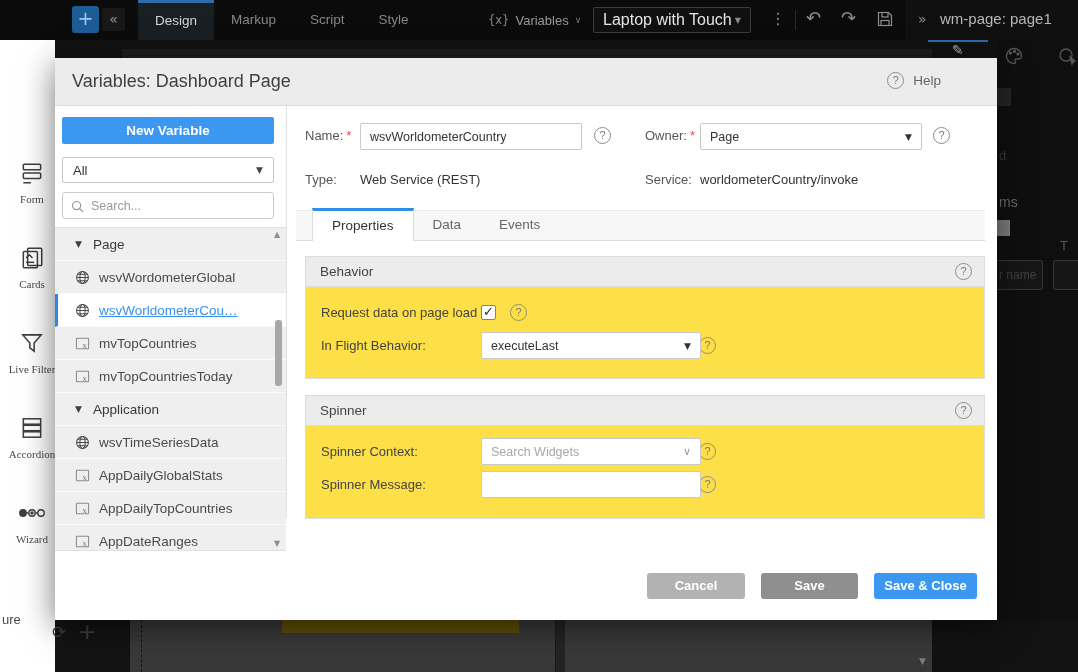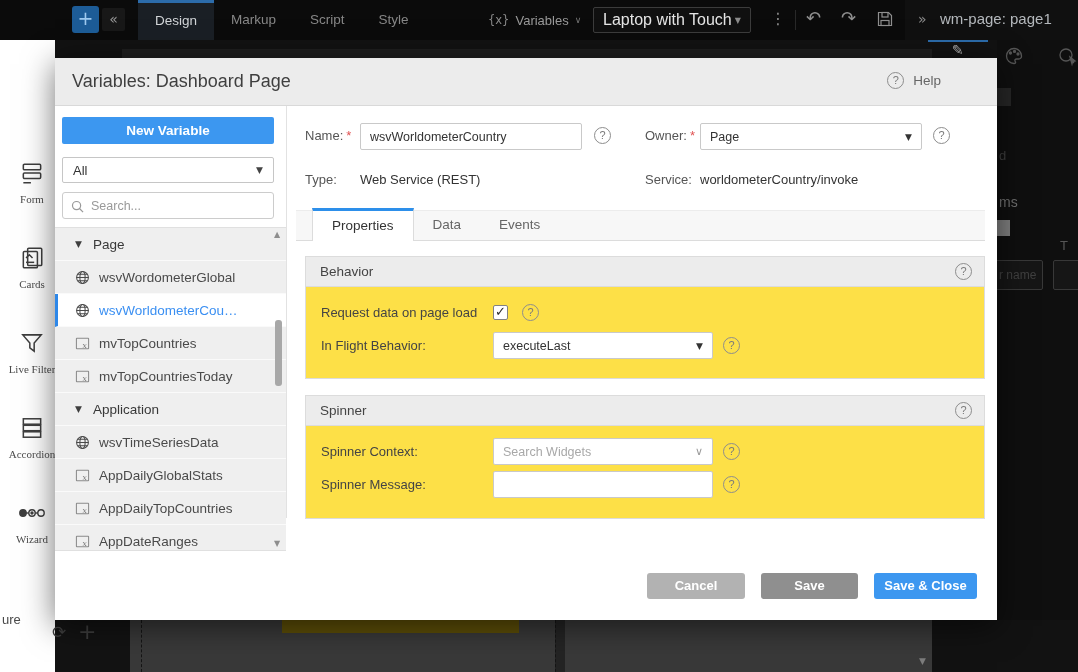--- a/index.html
+++ b/index.html
@@ -92,21 +92,21 @@
   .search-box svg{position:absolute;left:8px;top:7px;}
   .search-box input{position:absolute;left:26px;top:1px;width:180px;height:23px;border:none;outline:none;
     font-size:12.5px;color:#555;font-family:inherit;background:transparent;}
   .search-box input::placeholder{color:#9a9a9a;}
   .var-list{position:absolute;left:0;top:121px;width:231px;height:324px;border-top:1px solid #e0e0e0;
     border-bottom:1px solid #e0e0e0;overflow:hidden;background:#efefef;}
   .var-row{height:33px;display:flex;align-items:center;background:#efefef;border-bottom:1px solid #fafafa;
     padding-left:20px;gap:9px;font-size:13.5px;color:#4a4a4a;cursor:pointer;white-space:nowrap;}
   .var-row.group{color:#383838;gap:11px;}
   .var-row.group .gcaret{font-size:9px;color:#3e3e3e;}
-  .var-row.selected{background:#fff;border-left:3px solid #2d87e8;padding-left:17px;color:#3a8ff2;}
+  .var-row.selected{background:#fff;border-left:3px solid #2d87e8;padding-left:17px;color:#3a8ff2;text-decoration:underline;}
   .var-row .vicon{display:flex;flex:none;}
   .sbar{position:absolute;right:2px;top:122px;width:11px;height:322px;}
   .sbar .up{position:absolute;top:2px;left:1px;font-size:8px;color:#8e8e8e;}
   .sbar .down{position:absolute;bottom:2px;left:1px;font-size:8px;color:#8e8e8e;}
   .sbar .thumb{position:absolute;top:92px;left:2px;width:7px;height:66px;background:#a8a8a8;border-radius:3px;}
 
   
   .m-main{position:absolute;left:232px;top:48px;width:710px;height:514px;}
   .frm-label{position:absolute;font-size:13px;color:#555;}
   .req{color:#e05252;margin-left:3px;}
@@ -127,21 +127,21 @@
   .ptab.active{background:#fff;border:1px solid #dcdcdc;border-top:3px solid #2d8fea;border-bottom:none;
     line-height:30px;height:33px;margin-bottom:-1px;color:#333;}
 
   
   .section{position:absolute;left:18px;width:680px;border:1px solid #dcdcdc;background:#fde047;}
   .sec-behavior{top:150px;height:123px;}
   .sec-spinner{top:289px;height:124px;}
   .sec-head{height:30px;background:#ececec;border-bottom:1px solid #dcdcdc;display:flex;align-items:center;
     padding:0 12px 0 14px;font-size:13.5px;color:#444;}
   .sec-head .qmark{margin-left:auto;}
-  .sec-row{position:absolute;left:15px;height:27px;display:flex;align-items:center;gap:12px;}
+  .sec-row{position:absolute;left:15px;height:27px;display:flex;align-items:center;}
   .sec-row .lbl{width:160px;font-size:13px;color:#444;flex:none;}
   .sec-row .ctl{width:204px;flex:none;position:relative;height:27px;}
   .sec-row .qmark{margin-left:14px;}
   .row1{top:42px;}.row2{top:75px;}
   .checkbox{width:15px;height:15px;border:1px solid #828282;border-radius:2px;background:#fff;position:relative;
     cursor:pointer;flex:none;}
   .checkbox .check{position:absolute;left:1px;top:-2px;font-size:13px;color:#2b2b2b;}
   .cbwrap{width:220px;display:flex;align-items:center;}
 
   

